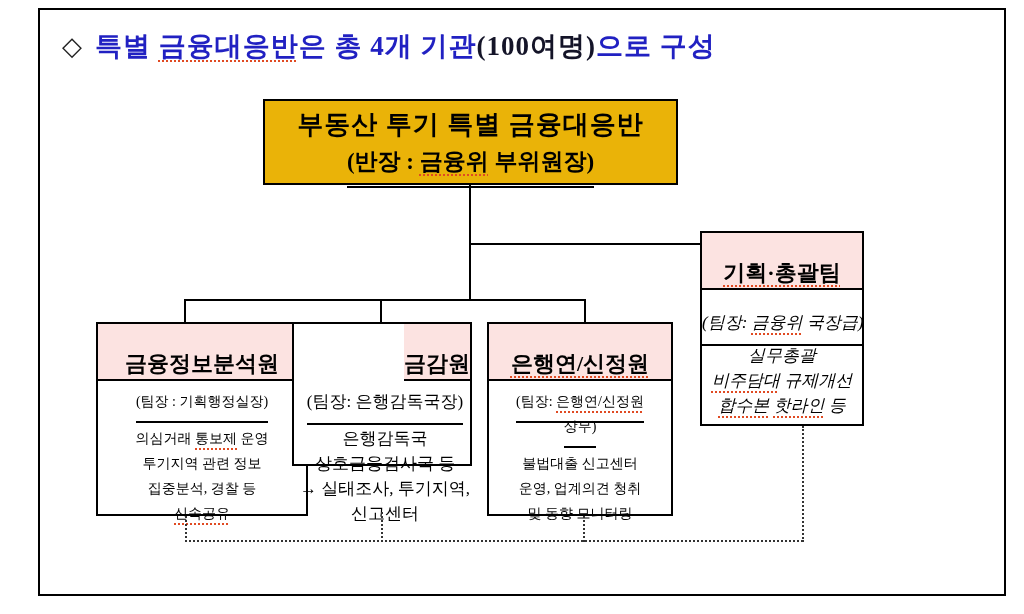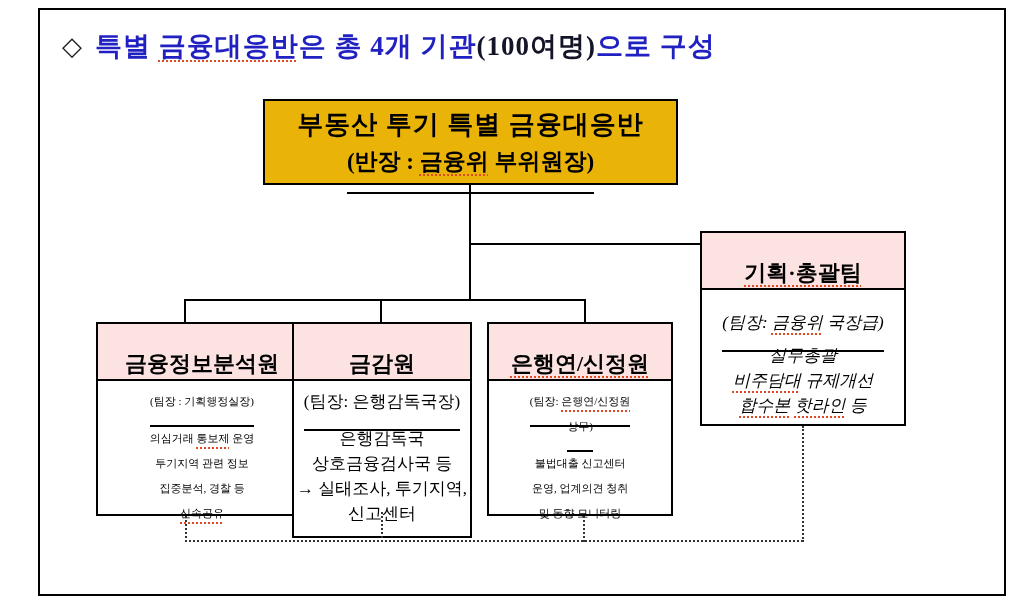--- a/index.html
+++ b/index.html
@@ -17,21 +17,21 @@
   }
   .diamond{color:#222;font-size:26px;margin-right:12px;font-weight:400;}
   .seg{white-space:pre;margin-top:25px;}
   .seg.blue{color:#2121c2;}
   .seg.dark{color:#141428;}
   .sq{
     text-decoration-line:underline;text-decoration-style:dotted;
     text-decoration-color:#e04a22;text-decoration-thickness:2px;
     text-underline-offset:5px;
   }
-  .ul{border-bottom:2px solid #000;padding-bottom:18px;}
+  .ul{border-bottom:2px solid #000;padding-bottom:12px;}
   .topbox{
     position:absolute;left:263px;top:99px;width:415px;height:86px;
     background:#eab308;border:2px solid #000;box-sizing:border-box;
     display:flex;flex-direction:column;align-items:center;justify-content:center;
     text-align:center;
   }
   .topbox-line1{font-size:26px;font-weight:700;letter-spacing:1px;white-space:nowrap;}
   .topbox-line2{font-size:23px;font-weight:700;margin-top:4px;white-space:nowrap;}
   .conn{position:absolute;background:#000;}
   .dconn-v{position:absolute;width:0;border-left:2px dotted #333;}
@@ -45,26 +45,26 @@
     display:flex;align-items:center;justify-content:center;
     font-size:22px;font-weight:700;white-space:nowrap;
   }
   .box-body{
     flex:1 1 auto;padding-top:8px;text-align:center;
     font-size:17px;line-height:25px;
   }
   .box-body .line{white-space:nowrap;}
   .box-body .line.gap{margin-bottom:12px;}
   .box-fiu{left:96px;top:322px;width:212px;height:194px;}
-  .box-fss{left:292px;top:322px;width:180px;height:216px;}
+  .box-fss{left:292px;top:322px;width:180px;height:144px;align-items:flex-end;}
   .box-banks{left:487px;top:322px;width:186px;height:194px;}
-  .box-planning{left:700px;top:231px;width:206px;height:195px;}
+  .box-planning{left:700px;top:231px;width:164px;height:195px;}
   .box-planning .box-body{padding-top:20px;font-style:italic;}
   .box-planning .box-body .line.gap{margin-bottom:8px;}
-  .box-fiu .box-body,.box-banks .box-body{font-size:11px;}
+  .box-fiu .box-body,.box-banks .box-body{font-size:14px;}
 </style>
 </head>
 <body>
 
 <div class="page">
 
   <div class="frame"></div>
 
   <div class="headline">
     <span class="diamond">◇</span>

